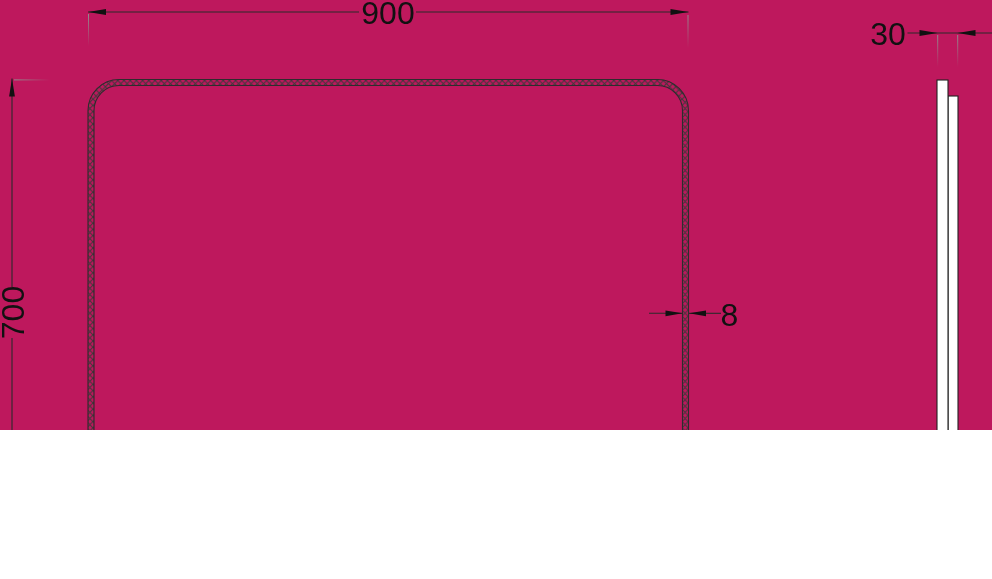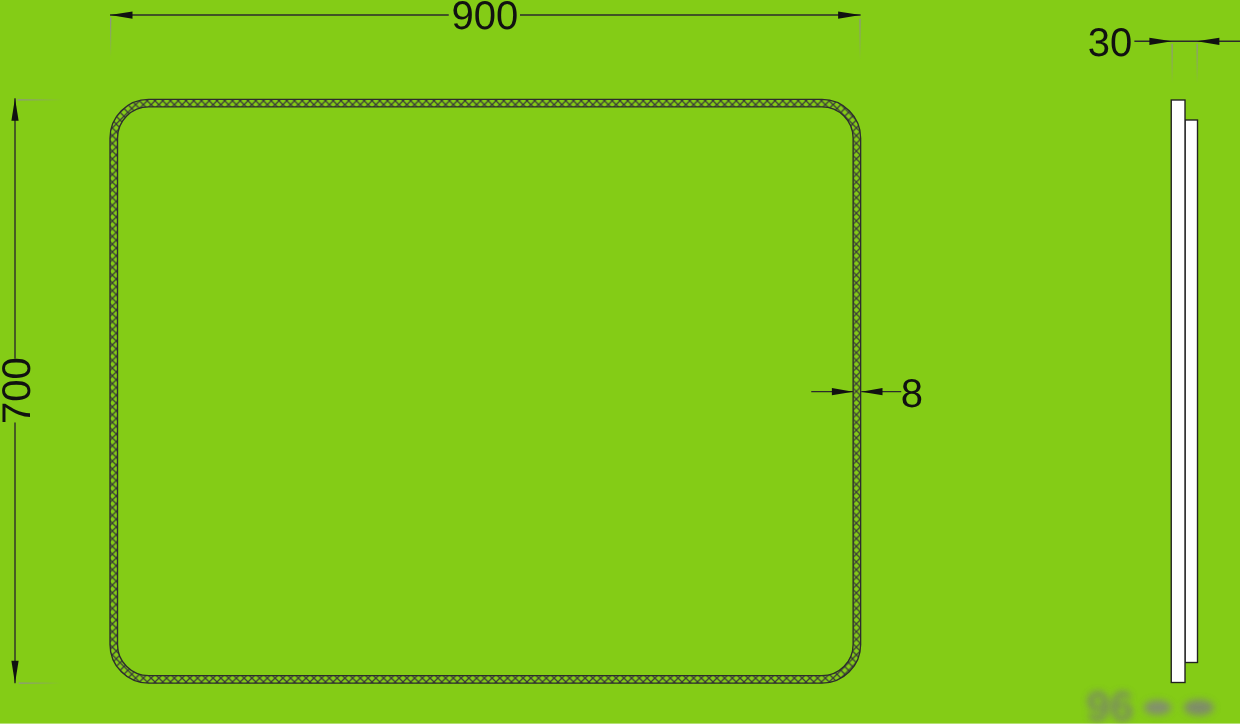--- a/index.html
+++ b/index.html
@@ -1,16 +1,16 @@
 <!DOCTYPE html>
 <html><head>
 <meta charset="utf-8">
 <style>
   html,body{margin:0;padding:0;background:#ffffff;}
-  .page{width:992px;height:579px;position:relative;background:#84cc16;overflow:hidden;
+  .page{width:992px;height:430px;position:relative;background:#be185d;overflow:hidden;
         font-family:"Liberation Sans", sans-serif;}
 </style>
 </head>
 <body>
 <div class="page">
 <svg width="992" height="579" viewBox="0 0 992 579" xmlns="http://www.w3.org/2000/svg">
   <defs>
     <pattern id="xh" width="6.2" height="6.2" patternUnits="userSpaceOnUse">
       <path d="M-1,-1 L7.2,7.2 M7.2,-1 L-1,7.2" stroke="#3a3a3a" stroke-width="1" fill="none"></path>
     </pattern>

